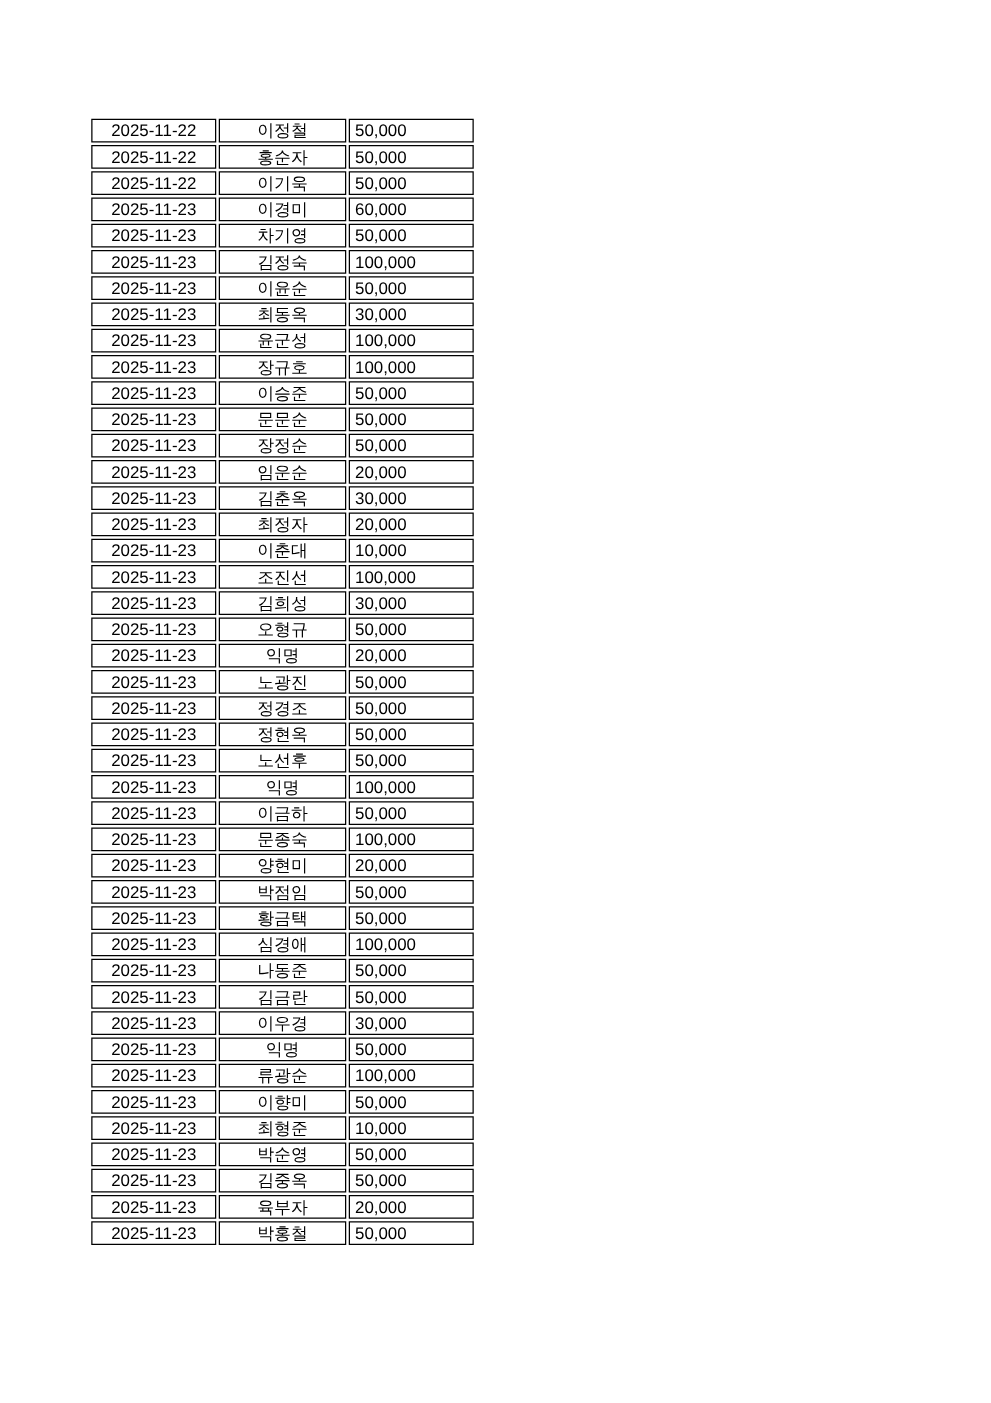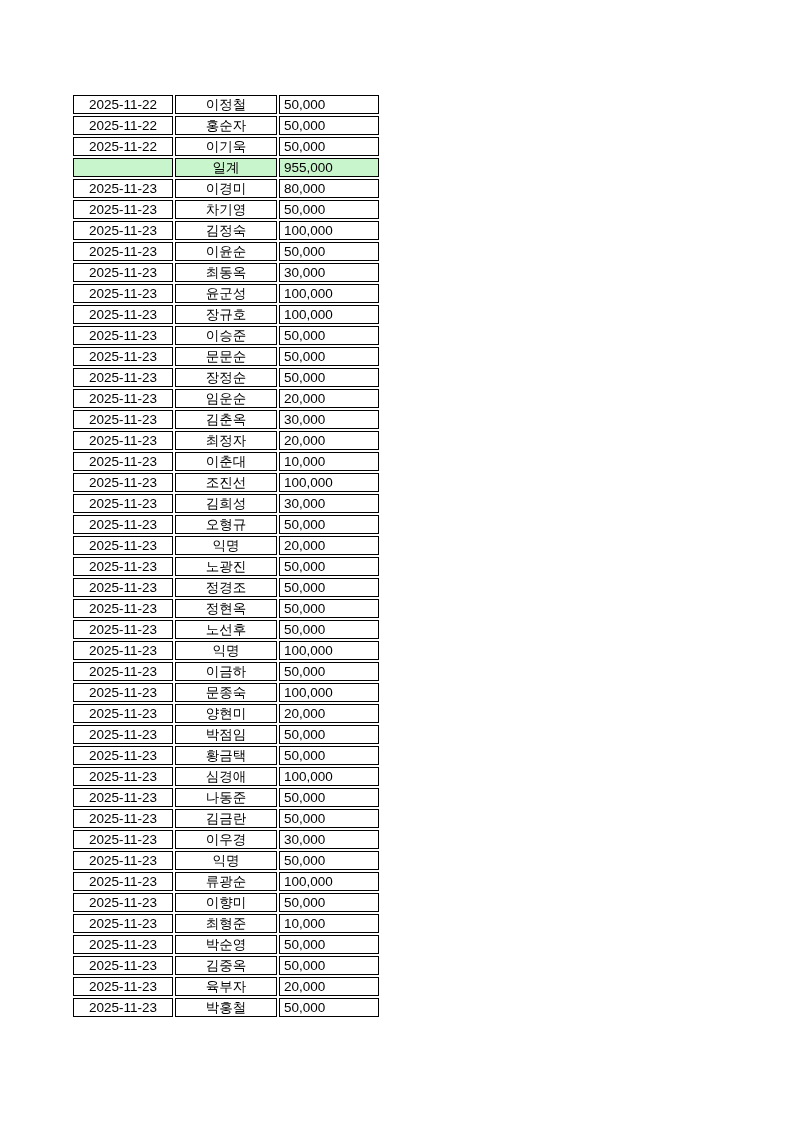--- a/index.html
+++ b/index.html
@@ -53,29 +53,24 @@
         <tr>
           <td class="col-date">2025-11-22</td>
           <td class="col-name">홍순자</td>
           <td class="col-amount">50,000</td>
         </tr>
         <tr>
           <td class="col-date">2025-11-22</td>
           <td class="col-name">이기욱</td>
           <td class="col-amount">50,000</td>
         </tr>
-        <tr class="total-row">
-          <td class="col-date"></td>
-          <td class="col-name">일계</td>
-          <td class="col-amount">955,000</td>
-        </tr>
         <tr>
           <td class="col-date">2025-11-23</td>
           <td class="col-name">이경미</td>
-          <td class="col-amount">80,000</td>
+          <td class="col-amount">60,000</td>
         </tr>
         <tr>
           <td class="col-date">2025-11-23</td>
           <td class="col-name">차기영</td>
           <td class="col-amount">50,000</td>
         </tr>
         <tr>
           <td class="col-date">2025-11-23</td>
           <td class="col-name">김정숙</td>
           <td class="col-amount">100,000</td>

